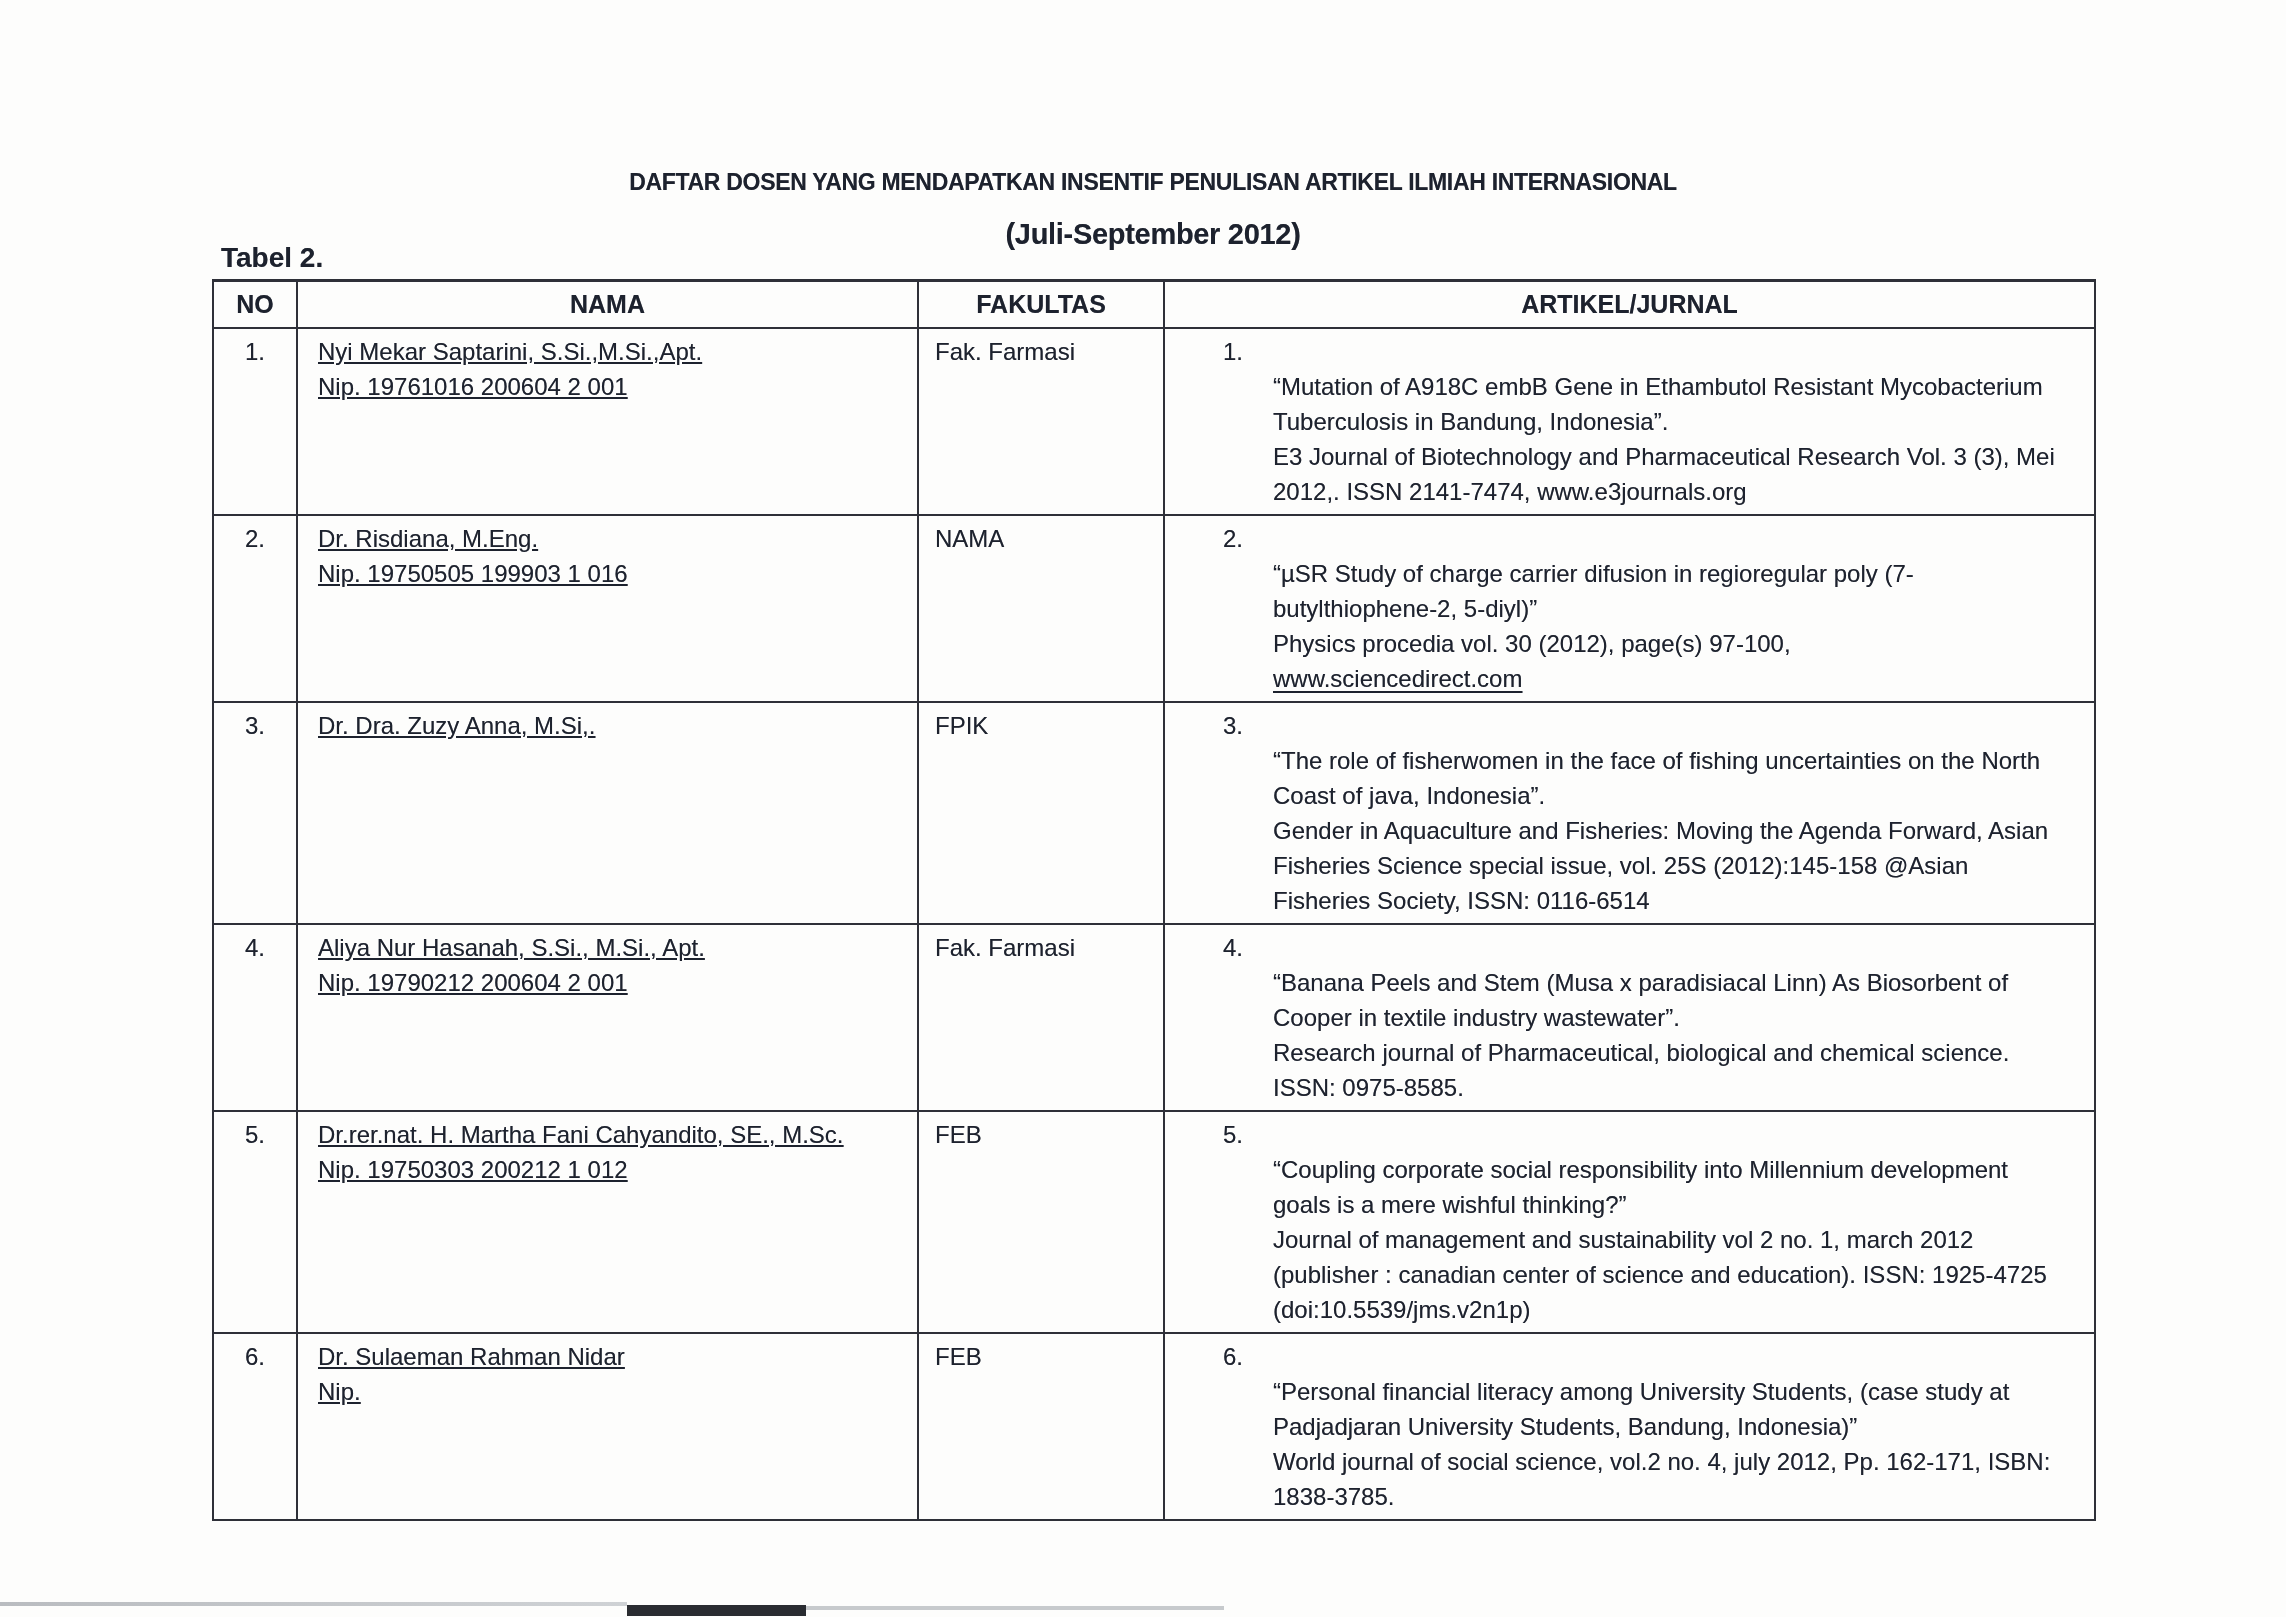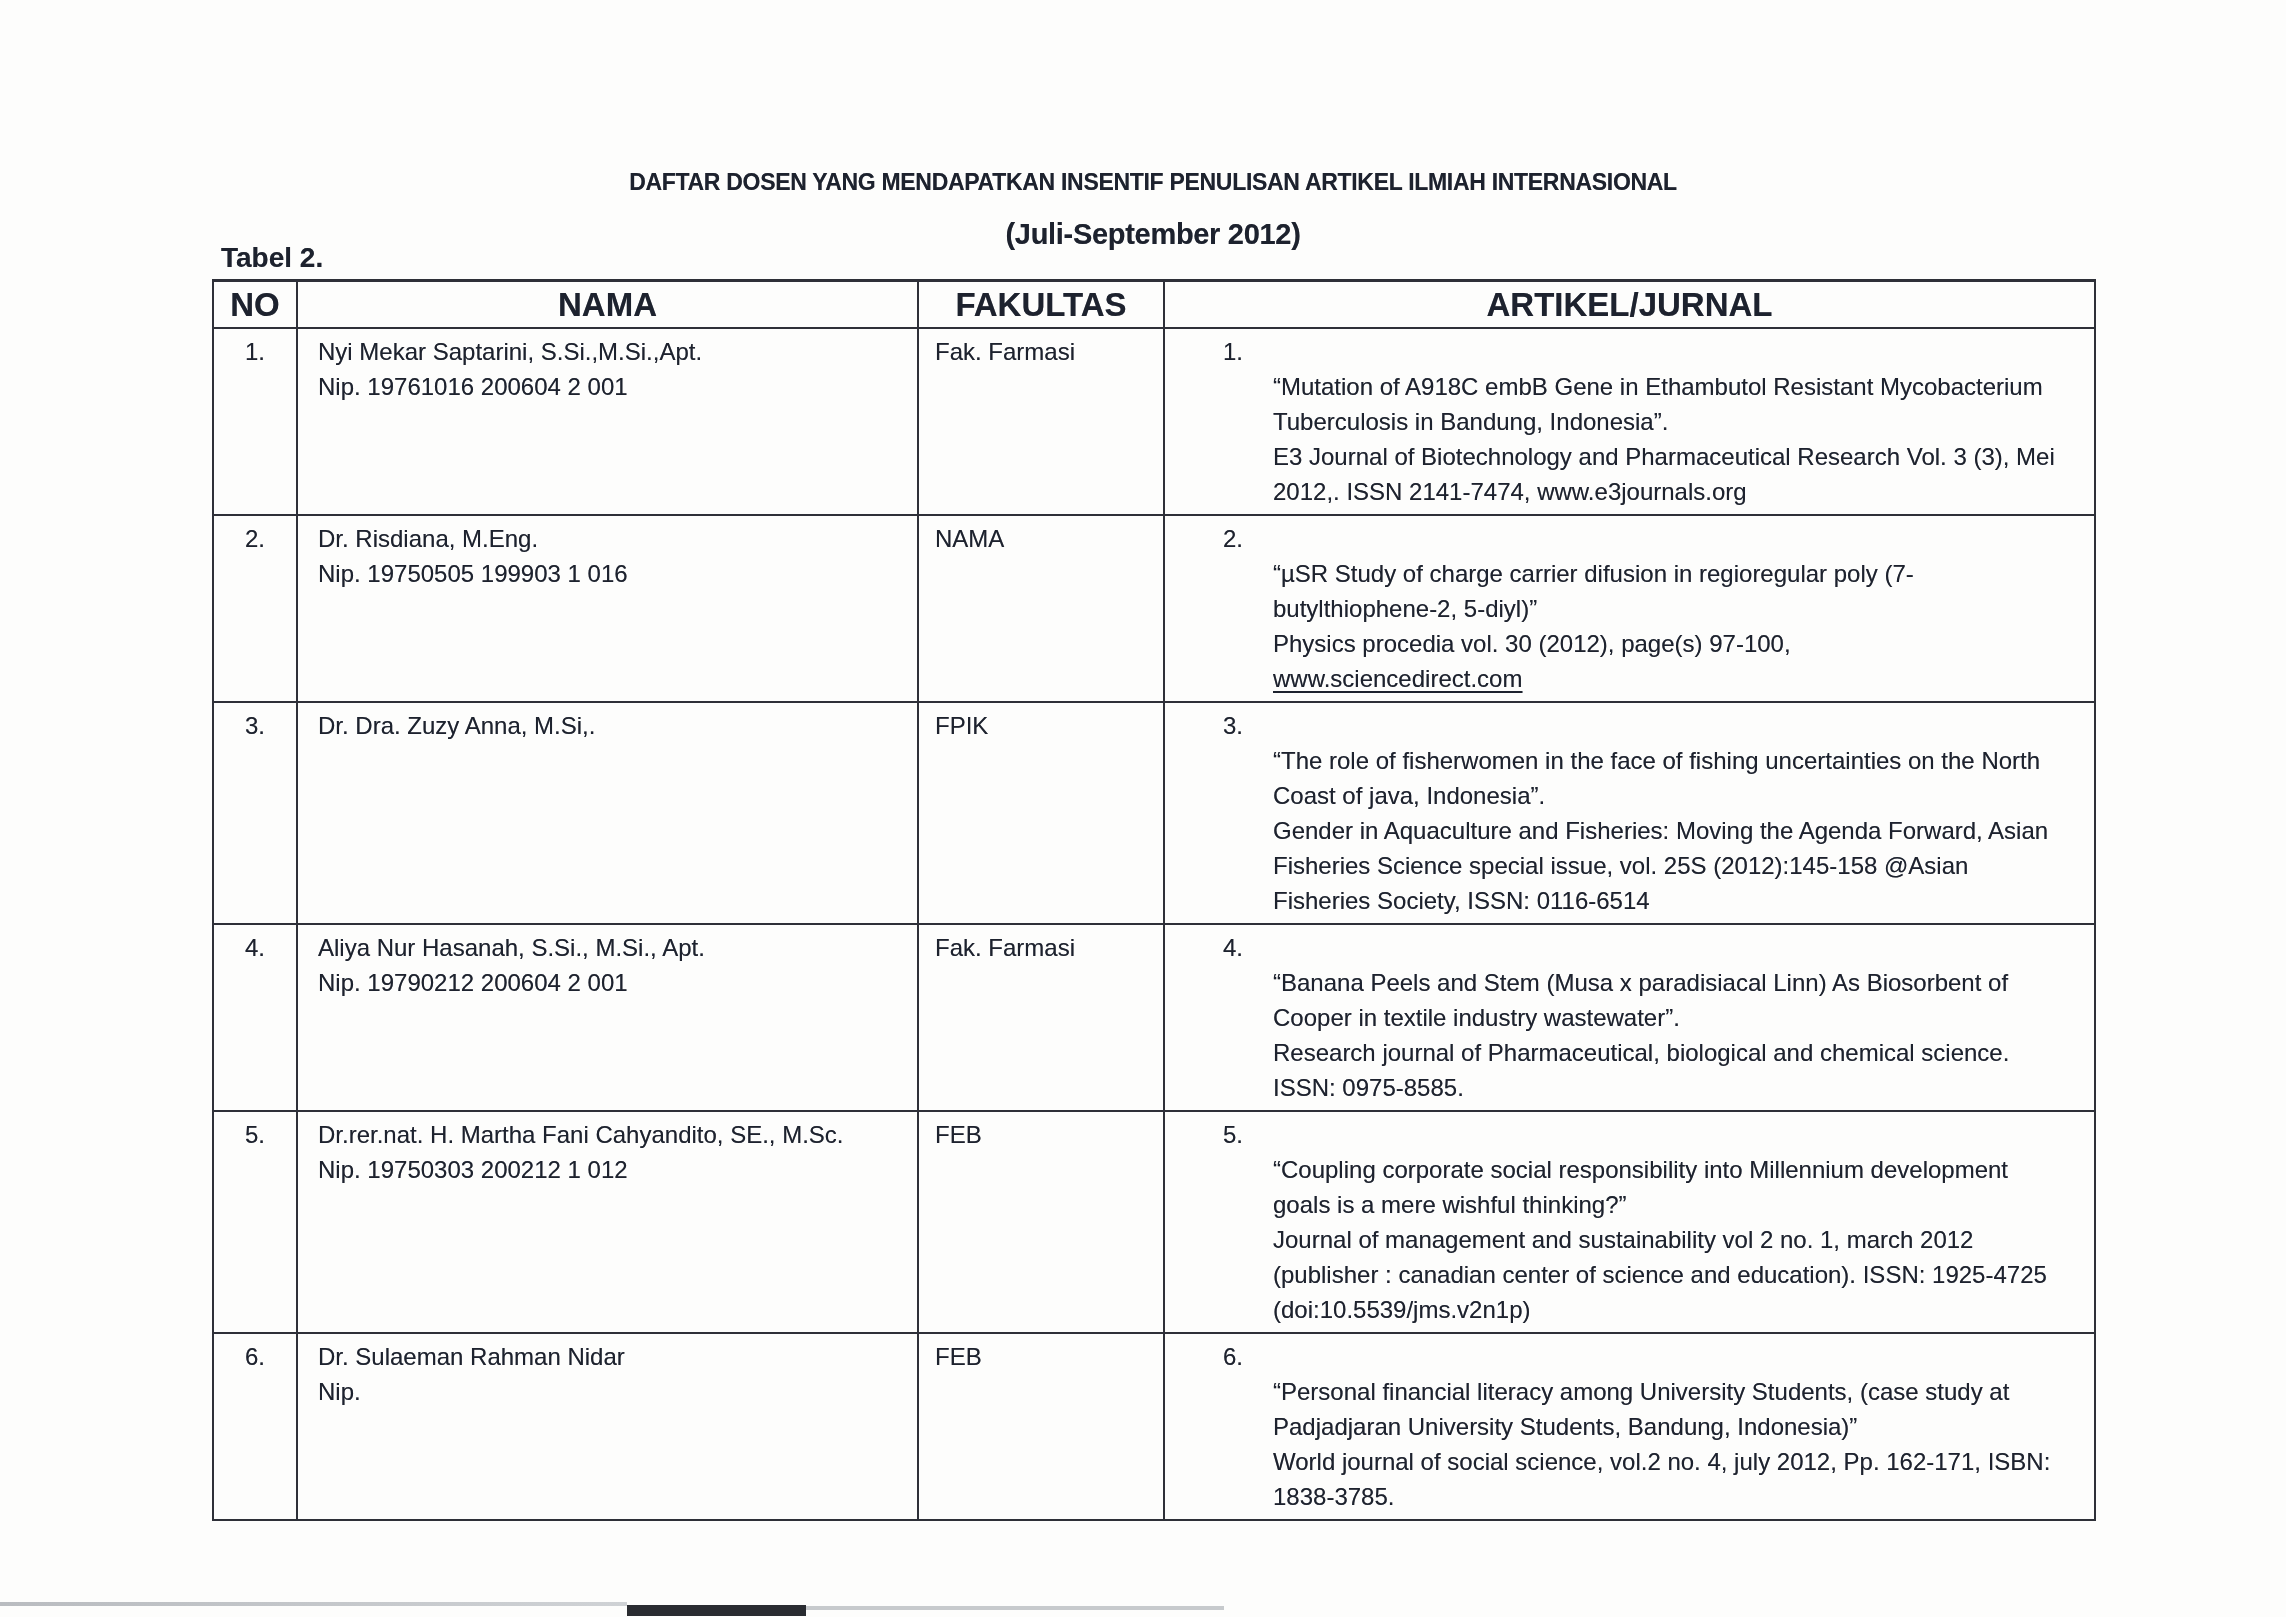--- a/index.html
+++ b/index.html
@@ -45,26 +45,26 @@
     vertical-align:top;
     font-size:24px;
     line-height:35px;
     text-shadow:0 0 0.5px rgba(29,34,46,0.5);
   }
   table.doc-table thead th {
     height:43px;
     font-weight:bold;
     text-align:center;
     vertical-align:middle;
-    font-size:33px;
+    font-size:25px;
     border-top:3px solid #2e3038;
     margin-top:36px;
   }
   td.cell-no { text-align:center; padding-top:5px; }
-  td.cell-nama { padding:5px 28px 5px 20px; }
+  td.cell-nama { padding:5px 28px 5px 20px;text-decoration:underline; }
   td.cell-fak { padding:5px 10px 8px 16px; }
   td.cell-art { padding:5px 22px 5px 0; }
   .art-wrap { display:flex; }
   .art-num { flex:none; width:50px; padding-left:58px; box-sizing:content-box; }
   .art-body { flex:1;margin-top:35px; }
   .underline { text-decoration:underline; text-underline-offset:4px; text-decoration-thickness:2px; }
   
   .scan-line-1 {
     position:absolute; left:0; top:1602px; width:627px; height:4px;
     background:linear-gradient(to right, #b9bcc0, #cfd2d5);

